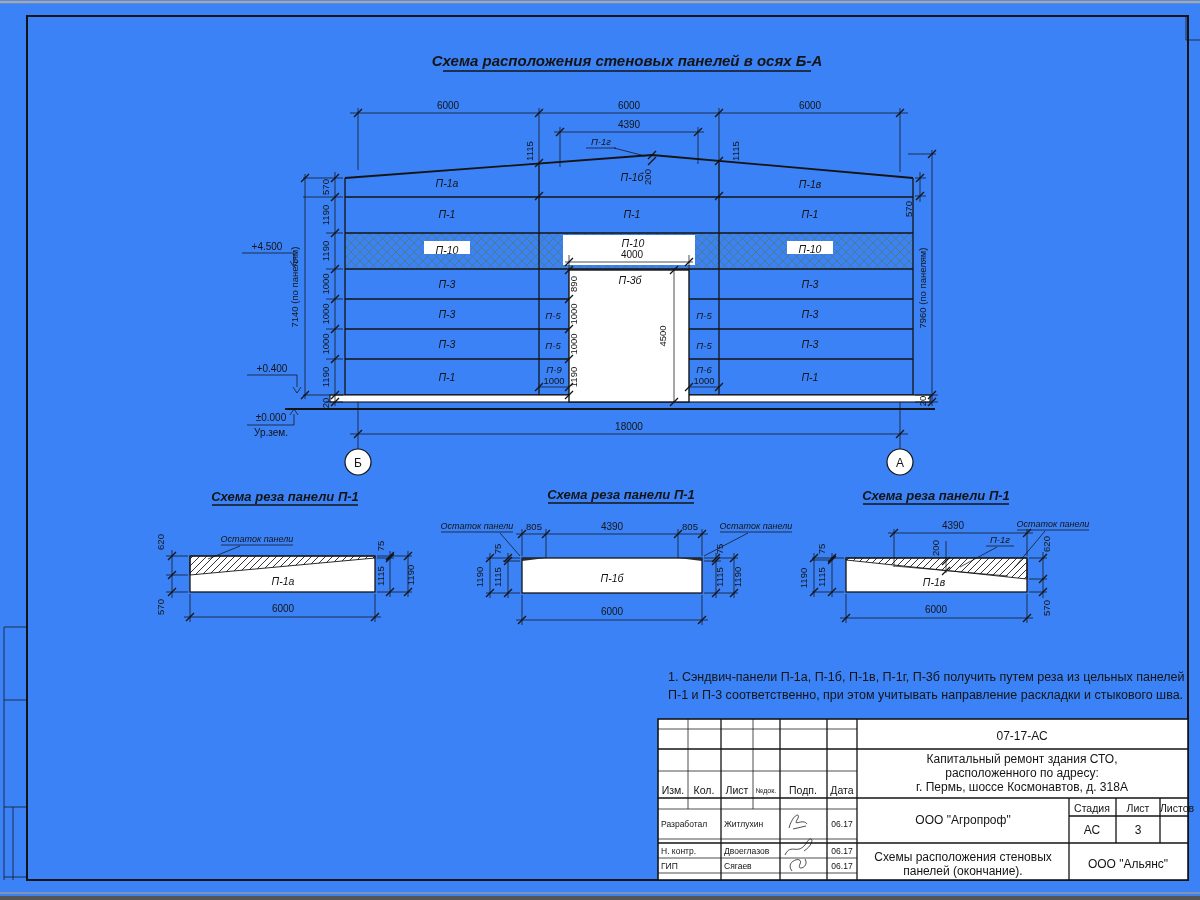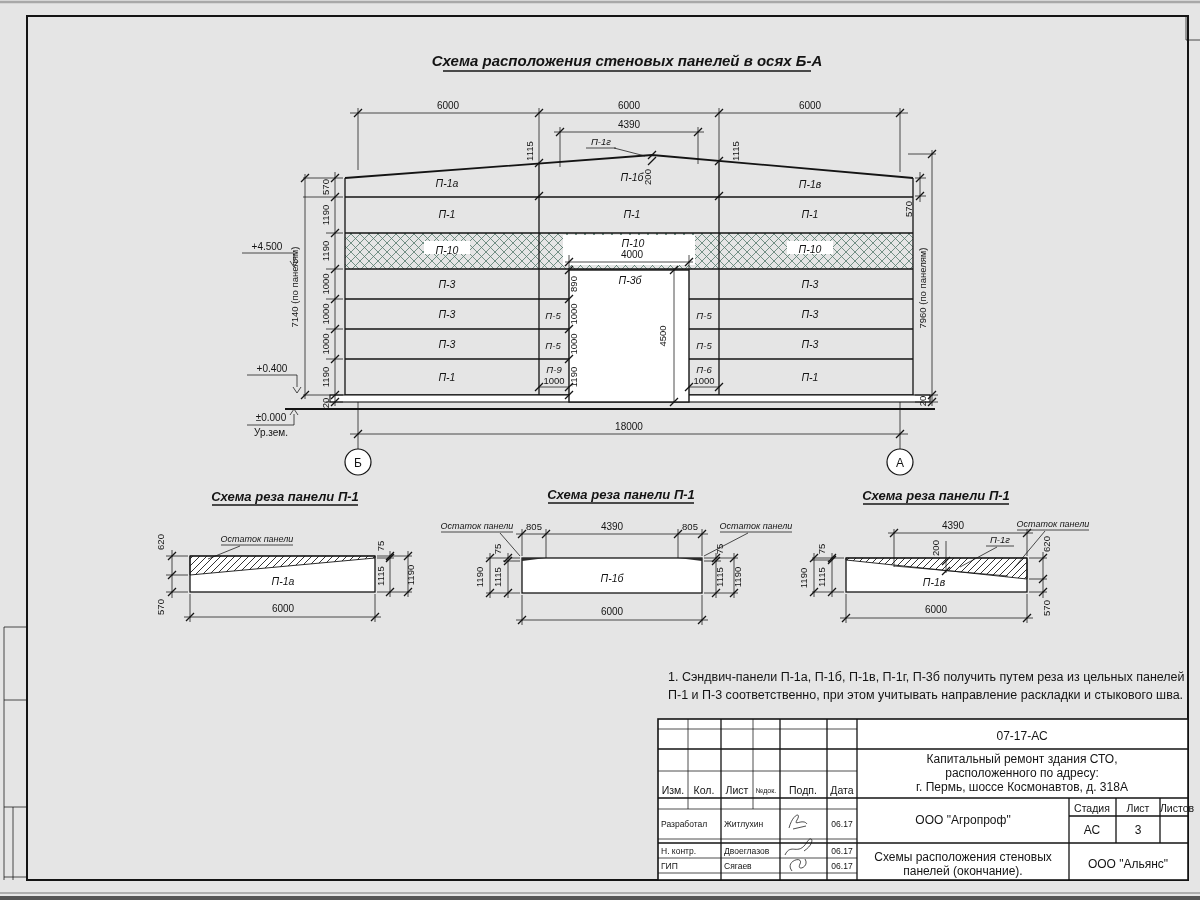--- a/index.html
+++ b/index.html
@@ -1,16 +1,16 @@
 <!DOCTYPE html>
 <html><head>
 <meta charset="utf-8">
 <style>
   html,body{margin:0;padding:0;background:#ffffff;}
-  .stage{position:relative;width:1200px;height:900px;background:#e5e5e5;overflow:hidden;
+  .stage{position:relative;width:1200px;height:900px;background:#3b82f6;overflow:hidden;
          font-family:"Liberation Sans", sans-serif;}
   svg{position:absolute;left:0;top:0;}
   svg text{font-family:"Liberation Sans", sans-serif;fill:#141414;text-anchor:middle;}
   .L{text-anchor:start;}
   .dim{font-size:10px;}
   .dimS{font-size:9.5px;}
   .lbl{font-size:10.5px;font-style:italic;}
   .lblS{font-size:9.5px;font-style:italic;}
   .rest{font-size:9px;font-style:italic;}
   .ttl{font-size:15px;font-style:italic;font-weight:bold;}

